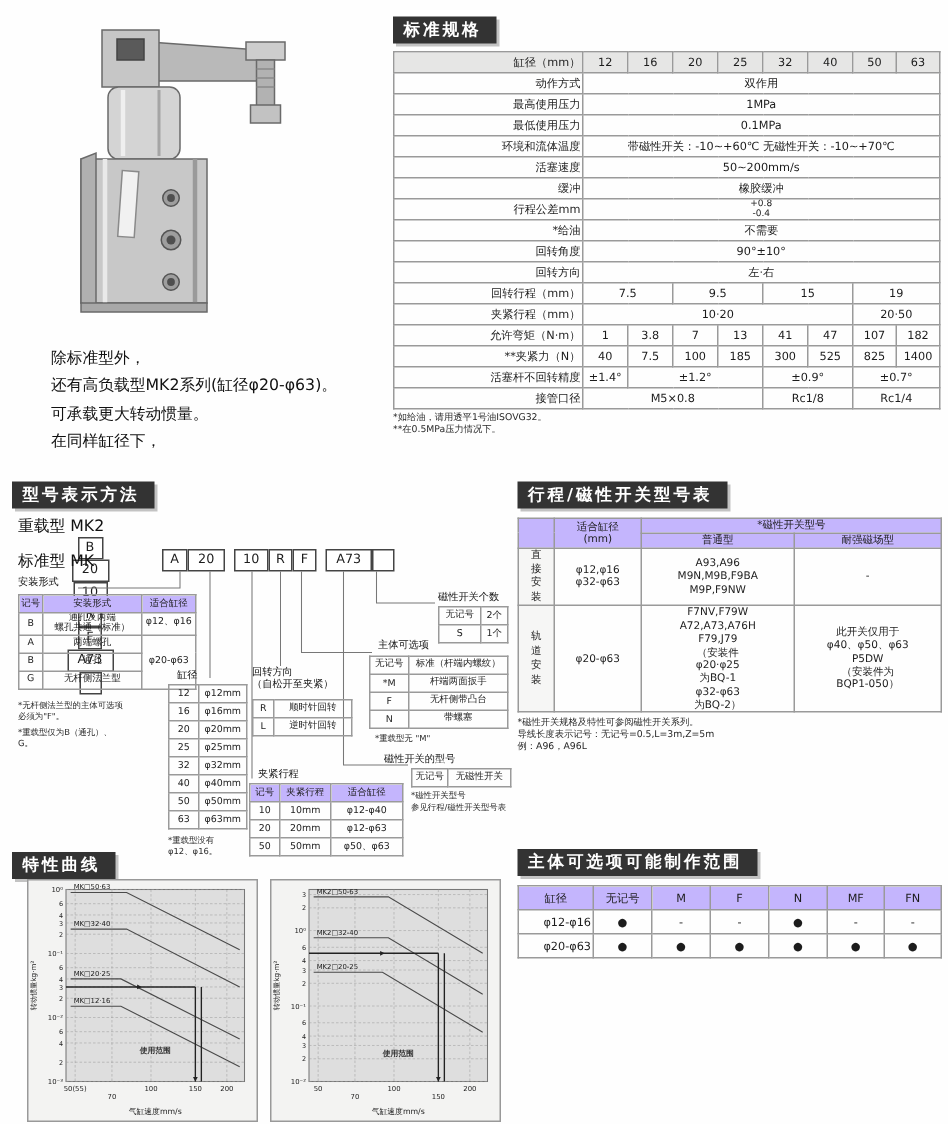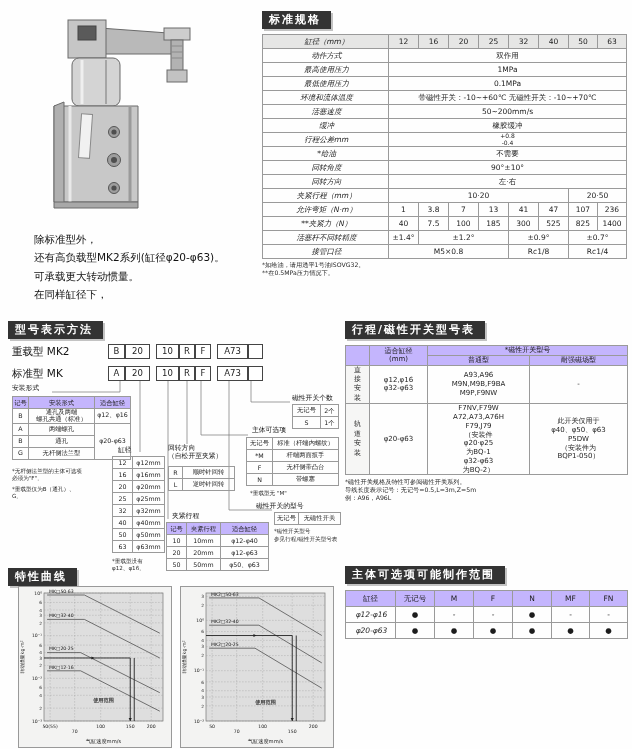--- a/index.html
+++ b/index.html
@@ -4,21 +4,21 @@
 <style>
   html,body{margin:0;padding:0;}
   body{font-family:"DejaVu Sans",sans-serif;background:#ffffff;color:#1c1c1c;}
   #page{position:relative;width:632px;height:749px;background:#fefefe;overflow:hidden;}
   .bar{display:inline-block;background:#333333;color:#ffffff;font-weight:bold;
        font-size:11px;padding:1px 10px 2px 7px;letter-spacing:2px;box-shadow:2px 2px 0 #c3c3c3;}
   section{position:absolute;}
   table{border-collapse:collapse;table-layout:fixed;}
   td{border:1px solid #9a9a9a;text-align:center;vertical-align:middle;padding:0 1px;
      font-size:7.5px;line-height:1.25;overflow:hidden;}
-  .lbl{text-align:center;padding-left:3px;font-style:italic;}
+  .lbl{text-align:right;padding-left:3px;}
   .shade{background:#e6e6e5;}
   .hd{background:#c4b5fd;font-weight:normal;}
   .tol{font-size:6px;line-height:1.05;}
   .sm{font-size:5.5px;line-height:1.1;}
   .dot{font-size:8px;}
   .mount{font-size:7px;line-height:1.35;background:#f6f6f5;}
   .fine{font-size:6.2px;color:#2a2a2a;line-height:1.3;}
   .tiny{font-size:5.6px;color:#2a2a2a;line-height:1.25;}
   
   #spec-section{left:262px;top:8px;width:364px;}
@@ -163,34 +163,41 @@
           </tr>
           <tr>
             <td class="lbl">回转角度</td>
             <td colspan="8">90°±10°</td>
           </tr>
           <tr>
             <td class="lbl">回转方向</td>
             <td colspan="8">左·右</td>
           </tr>
           <tr>
+            <td class="lbl">回转行程（mm）</td>
+            <td colspan="2">7.5</td>
+            <td colspan="2">9.5</td>
+            <td colspan="2">15</td>
+            <td colspan="2">19</td>
+          </tr>
+          <tr>
             <td class="lbl">夹紧行程（mm）</td>
             <td colspan="6">10·20</td>
             <td colspan="2">20·50</td>
           </tr>
           <tr>
             <td class="lbl">允许弯矩（N·m）</td>
             <td>1</td>
             <td>3.8</td>
             <td>7</td>
             <td>13</td>
             <td>41</td>
             <td>47</td>
             <td>107</td>
-            <td>236</td>
+            <td>182</td>
           </tr>
           <tr>
             <td class="lbl">**夹紧力（N）</td>
             <td>40</td>
             <td>7.5</td>
             <td>100</td>
             <td>185</td>
             <td>300</td>
             <td>525</td>
             <td>825</td>
@@ -211,21 +218,21 @@
           </tr>
         </tbody>
       </table>
     <div class="fine" style="margin-top:2px;">*如给油，请用透平1号油ISOVG32。</div>
     <div class="fine">**在0.5MPa压力情况下。</div>
   </section>
 
   <section id="model-section">
     <span class="bar">型号表示方法</span>
 
-    <div class="mrow" style="top:26px;">
+    <div class="mrow" style="top:26px;flex-direction:column;">
       <span class="mname">重载型 MK2</span>
       <span class="bx bx-a">B</span>
       <span class="bx bx-b">20</span>
       <span class="gap"></span>
       <span class="bx bx-c">10</span>
       <span class="bx bx-d">R</span>
       <span class="bx bx-e">F</span>
       <span class="gap"></span>
       <span class="bx bx-f">A73</span>
       <span class="bx bx-g"></span>

